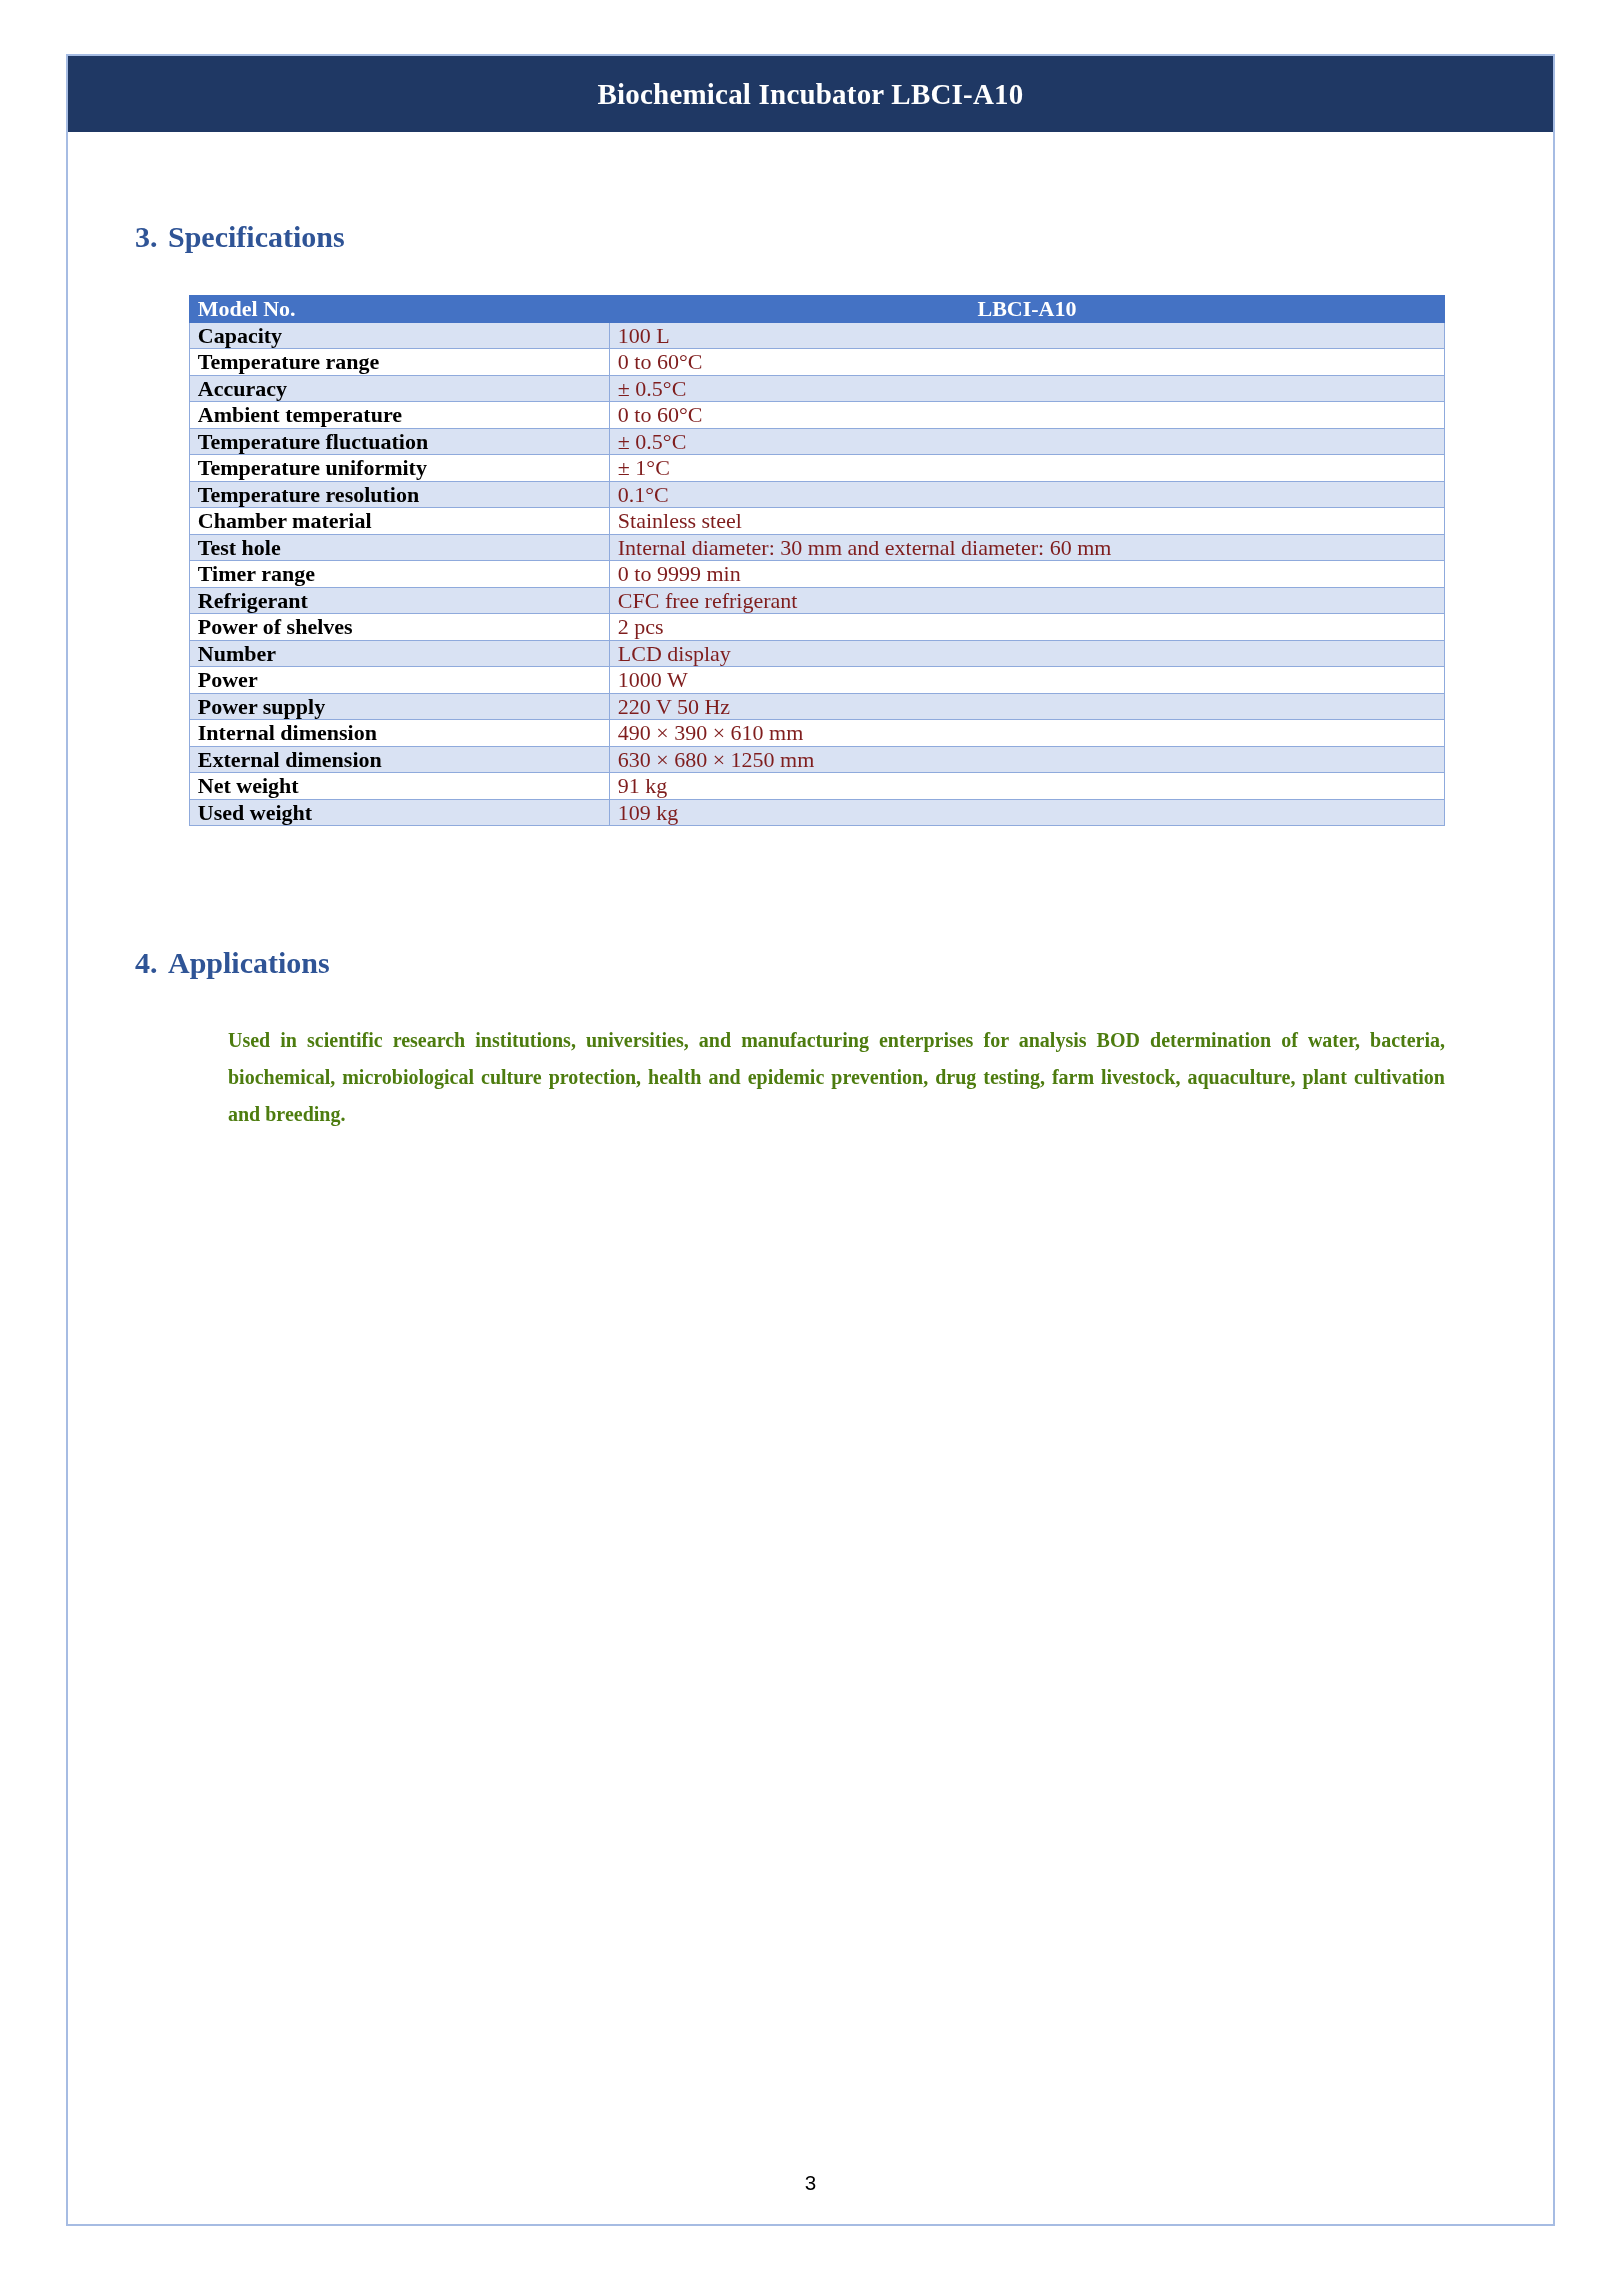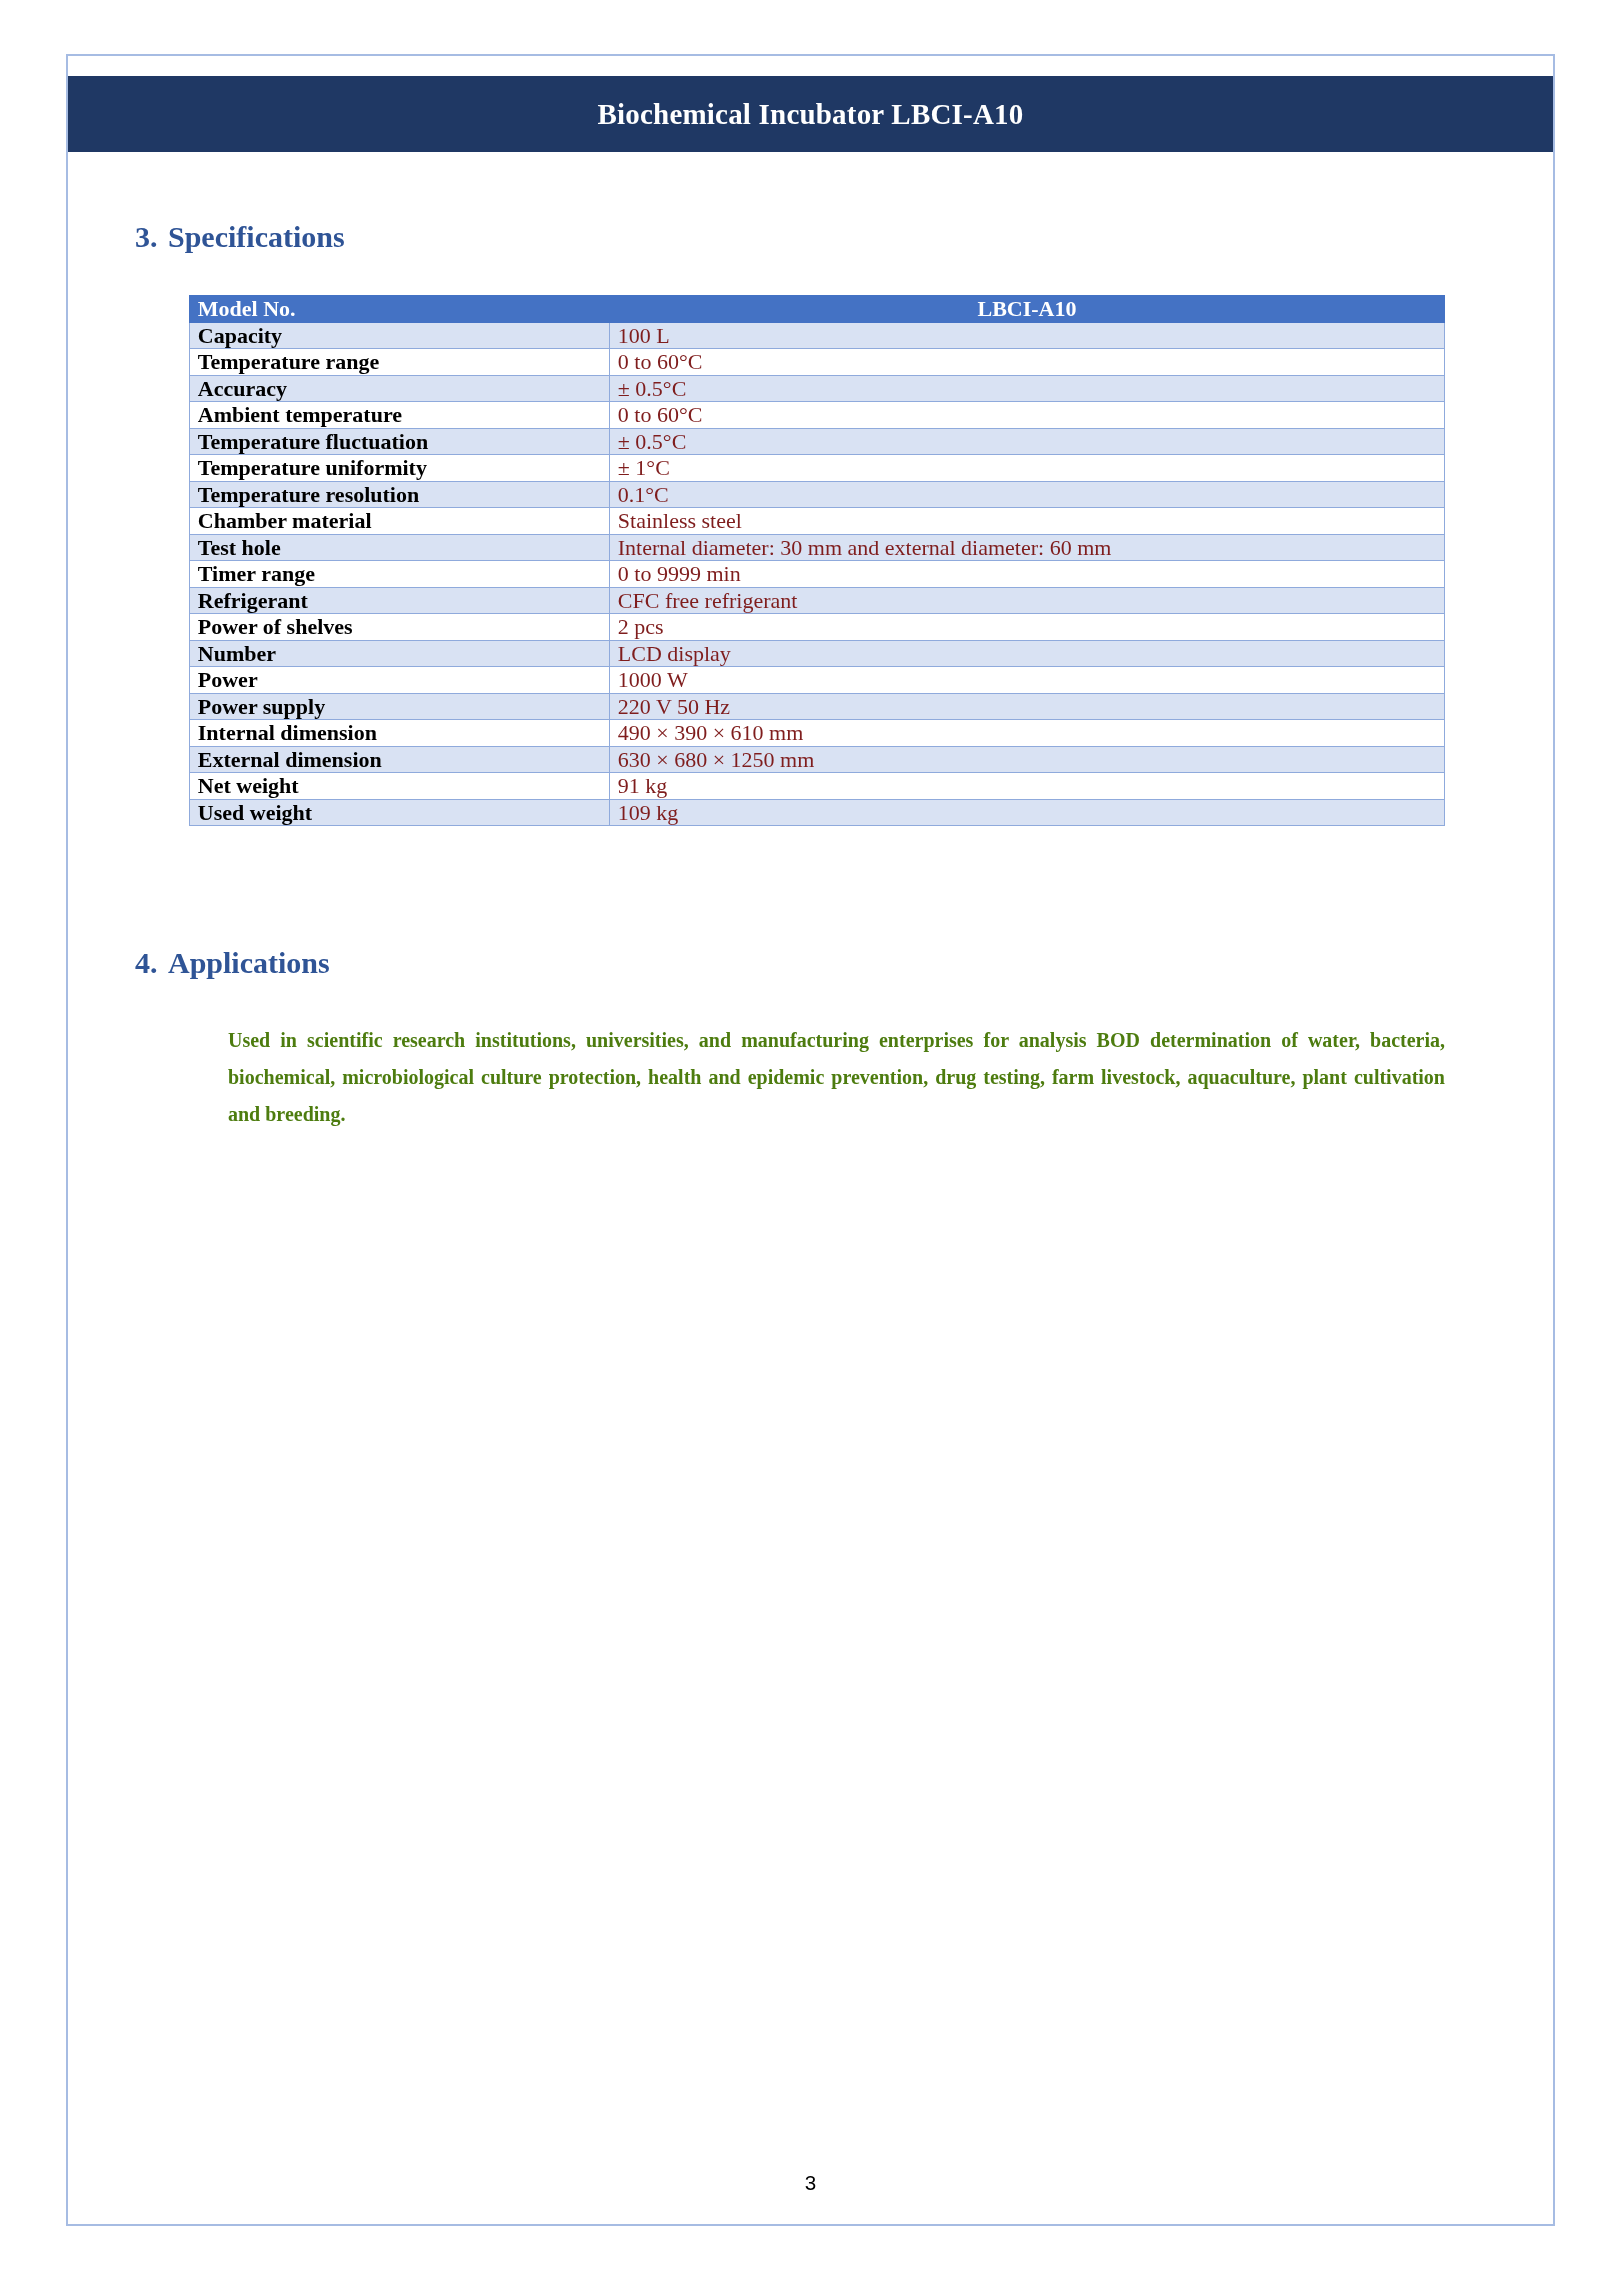--- a/index.html
+++ b/index.html
@@ -32,21 +32,20 @@
     position: absolute;
     left: 0px;
     top: 0px;
     width: 100%;
     height: 76px;
     background: #1f3864;
     box-sizing: border-box;
     display: flex;
     align-items: center;
     justify-content: center;
-    margin-top: 20px;
   }
   #header-title {
     color: #ffffff;
     font-family: "Liberation Serif", "DejaVu Serif", serif;
     font-weight: bold;
     font-size: 29px;
     letter-spacing: 0.2px;
     text-align: center;
     line-height: 1;
   }

